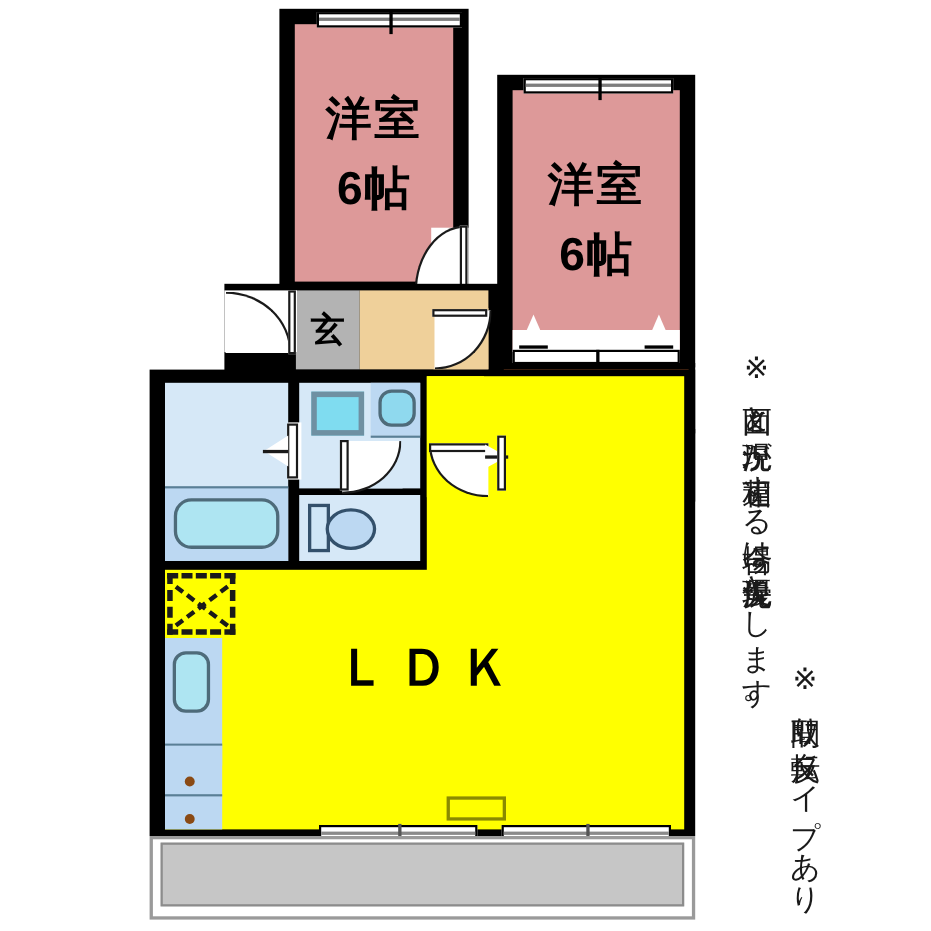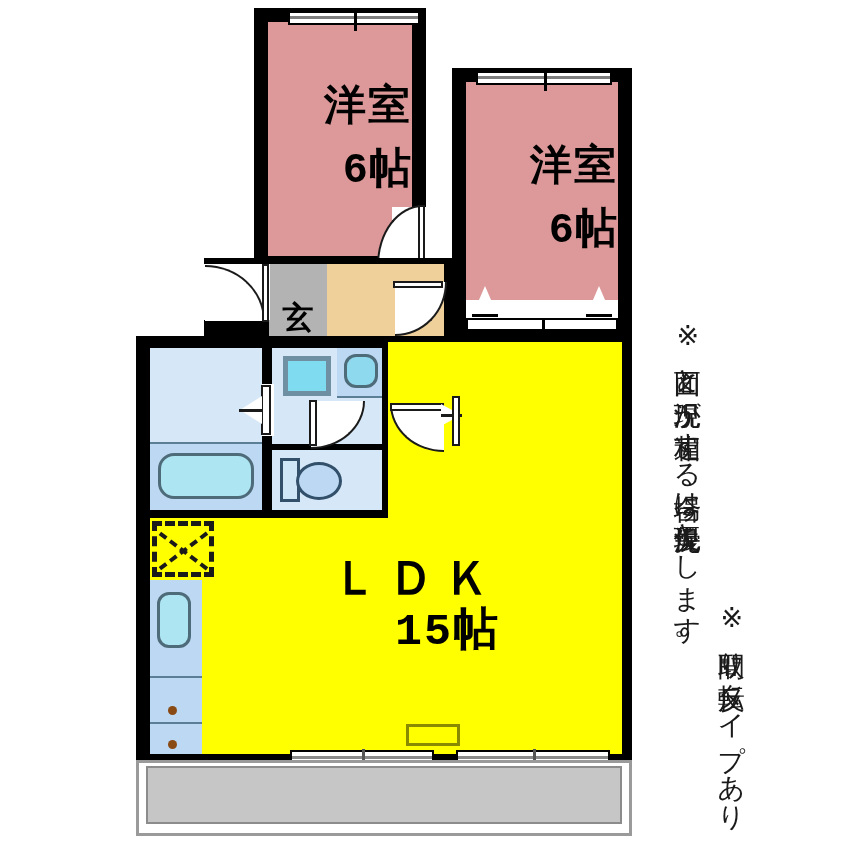--- a/index.html
+++ b/index.html
@@ -10,23 +10,23 @@
   .room{overflow:hidden;}
   .pink{background:#dd9999;}
   .yellow{background:#ffff00;}
   .orange{background:#f4803c;}
   .gray{background:#b3b3b3;}
   .beige{background:#efd09a;}
   .lblue{background:#d6e8f7;}
   .mblue{background:#bcd8f2;}
   .balcony{background:#c6c6c6;}
   .white{background:#ffffff;}
-  .lbl{position:absolute;display:flex;align-items:flex-end;justify-content:center;
+  .lbl{position:absolute;display:flex;align-items:center;justify-content:center;
        color:#000;font-weight:bold;line-height:1.02;text-align:center;
-       font-family:Liberation Mono, monospace;}
+       font-family:Liberation Sans, sans-serif;}
   .roomname{flex-direction:column;}
   .roomname .l1{letter-spacing:2px;}
   .roomname .l2{letter-spacing:1px;}
   .ldk .l1{font-size:47px;letter-spacing:9px;}
   .ldk .l2{font-size:45px;letter-spacing:2px;margin-top:4px;}
   .bed .l1{font-size:42px;letter-spacing:2px;}
   .bed .l2{font-size:42px;letter-spacing:1px;margin-top:20px;}
   .cl{font-size:33px;font-weight:bold;letter-spacing:2px;}
   .mono{font-size:30px;font-weight:bold;}
   .genkan{font-size:31px;font-weight:bold;}
@@ -132,21 +132,20 @@
   <div class="abs beige" style="left:394px;top:280px;width:50px;height:56px;"></div>
   <div class="arc arc-br" style="left:395px;top:282px;width:52px;height:54px;border-left:none;border-top:none;"></div>
   <div class="abs" style="left:393px;top:281px;width:50px;height:7px;background:#fff;border:2px solid #1a1a1a;"></div>
 
   <div class="abs wall" style="left:136px;top:336px;width:496px;height:424px;"></div>
 
   <div class="abs yellow" style="left:388px;top:342px;width:234px;height:412px;"></div>
   <div class="abs yellow" style="left:150px;top:518px;width:250px;height:236px;"></div>
   <div class="lbl roomname ldk" style="left:280px;top:552px;width:220px;height:110px;">
     <span class="l1">ＬＤＫ</span>
-    <span class="l2">15帖</span>
   </div>
 
   <div class="abs lblue" style="left:272px;top:348px;width:110px;height:96px;"></div>
   <div class="wm" style="left:283px;top:356px;width:48px;height:40px;"></div>
 
   <div class="abs mblue" style="left:337px;top:348px;width:45px;height:48px;"></div>
   <div class="vanity-basin" style="left:344px;top:354px;width:34px;height:34px;"></div>
   <div class="hline" style="left:337px;top:396px;width:45px;"></div>
 
   <div class="abs lblue" style="left:310px;top:400px;width:56px;height:44px;"></div>

